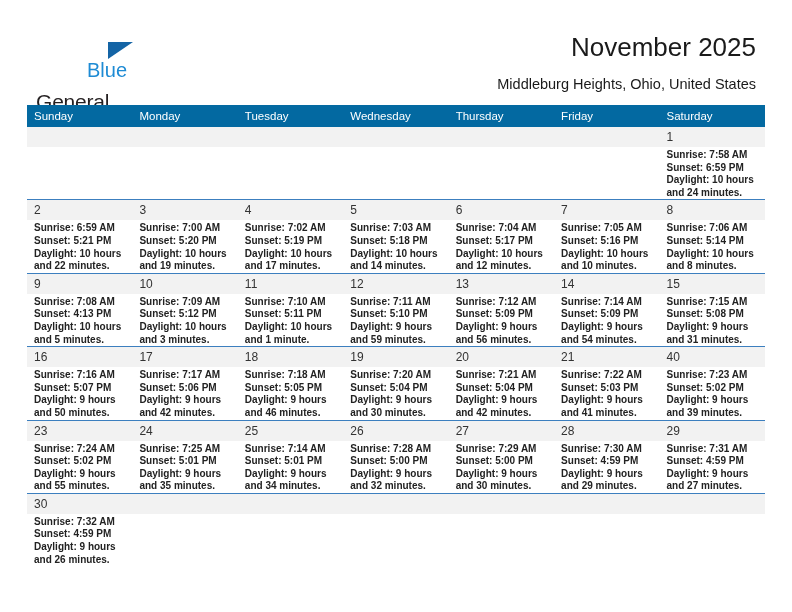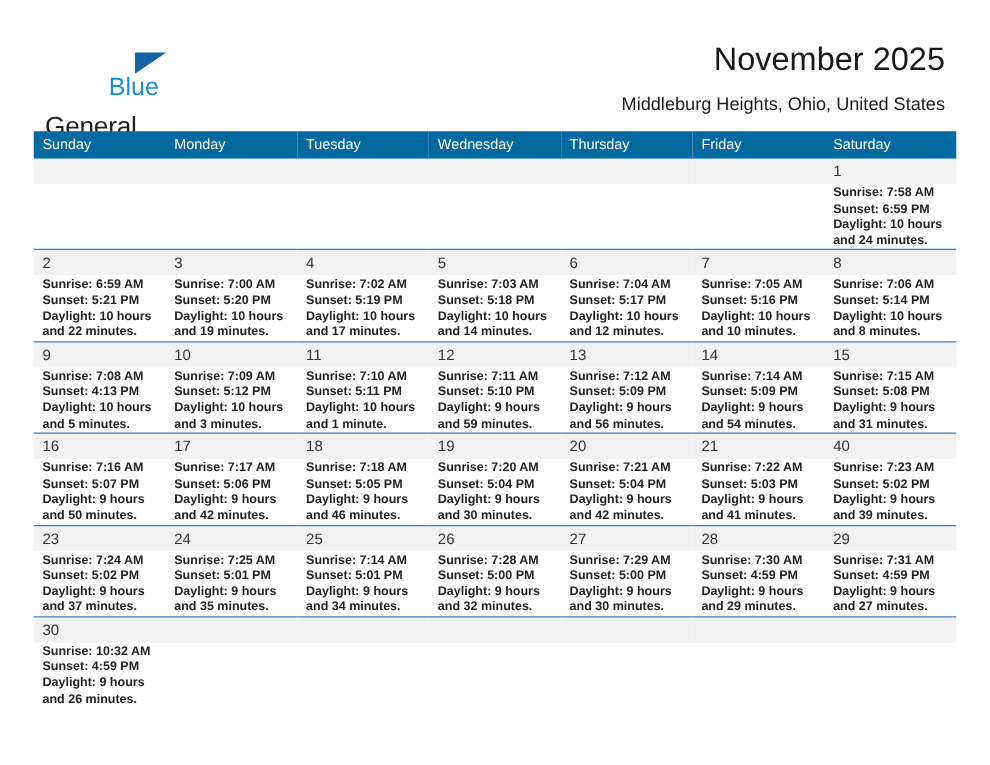--- a/index.html
+++ b/index.html
@@ -396,21 +396,21 @@
               </div>
             </td>
           </tr>
           <tr class="week">
             <td>
               <div class="daynum">23</div>
               <div class="details">
                 <div>Sunrise: 7:24 AM</div>
                 <div>Sunset: 5:02 PM</div>
                 <div>Daylight: 9 hours</div>
-                <div>and 37 minutes.</div>
+                <div>and 55 minutes.</div>
               </div>
             </td>
             <td>
               <div class="daynum">24</div>
               <div class="details">
                 <div>Sunrise: 7:25 AM</div>
                 <div>Sunset: 5:01 PM</div>
                 <div>Daylight: 9 hours</div>
                 <div>and 35 minutes.</div>
               </div>
@@ -458,21 +458,21 @@
                 <div>Sunset: 4:59 PM</div>
                 <div>Daylight: 9 hours</div>
                 <div>and 27 minutes.</div>
               </div>
             </td>
           </tr>
           <tr class="week">
             <td>
               <div class="daynum">30</div>
               <div class="details">
-                <div>Sunrise: 10:32 AM</div>
+                <div>Sunrise: 7:32 AM</div>
                 <div>Sunset: 4:59 PM</div>
                 <div>Daylight: 9 hours</div>
                 <div>and 26 minutes.</div>
               </div>
             </td>
             <td class="blank">
               <div class="daynum empty"></div>
             </td>
             <td class="blank">
               <div class="daynum empty"></div>

